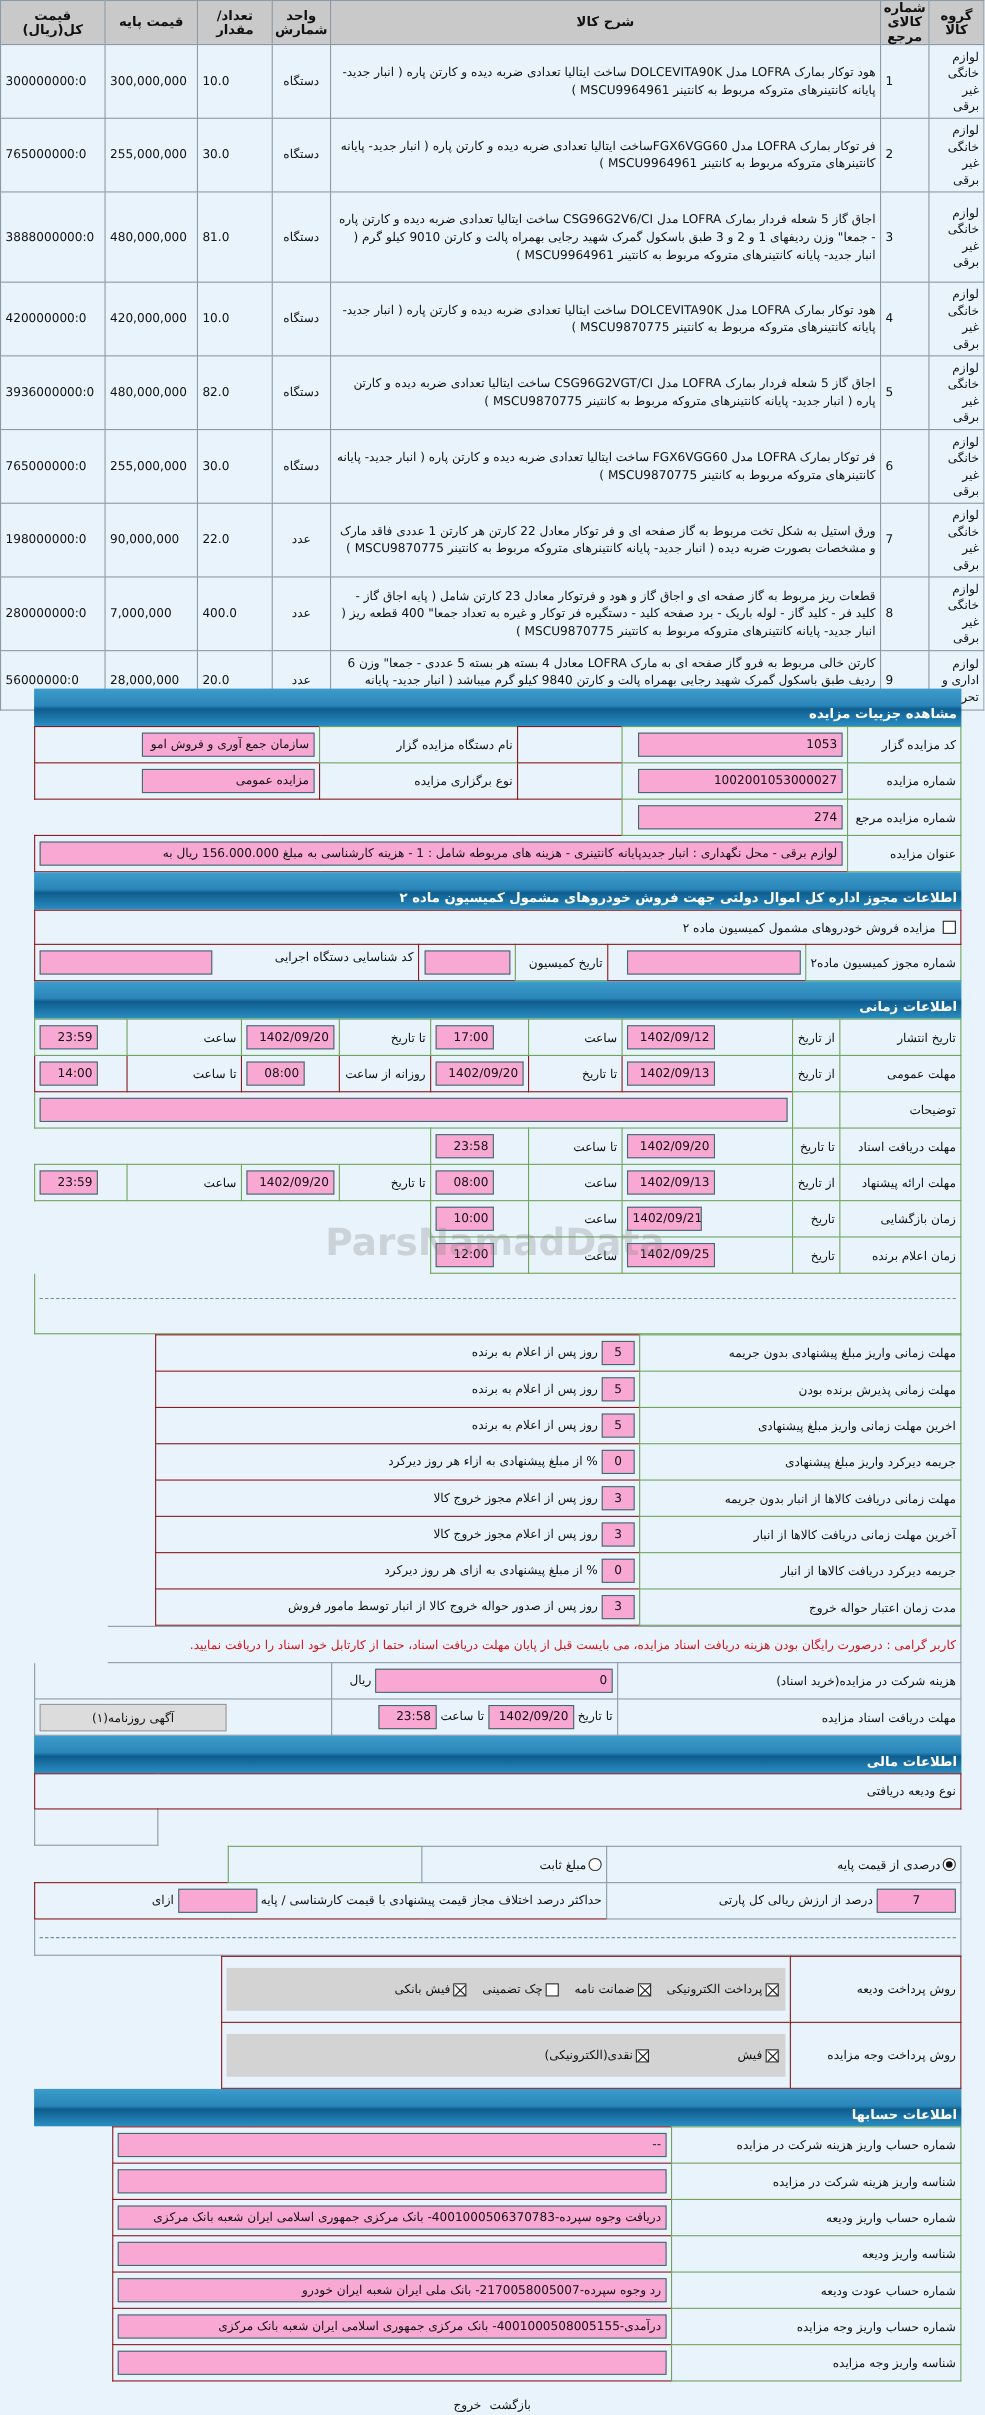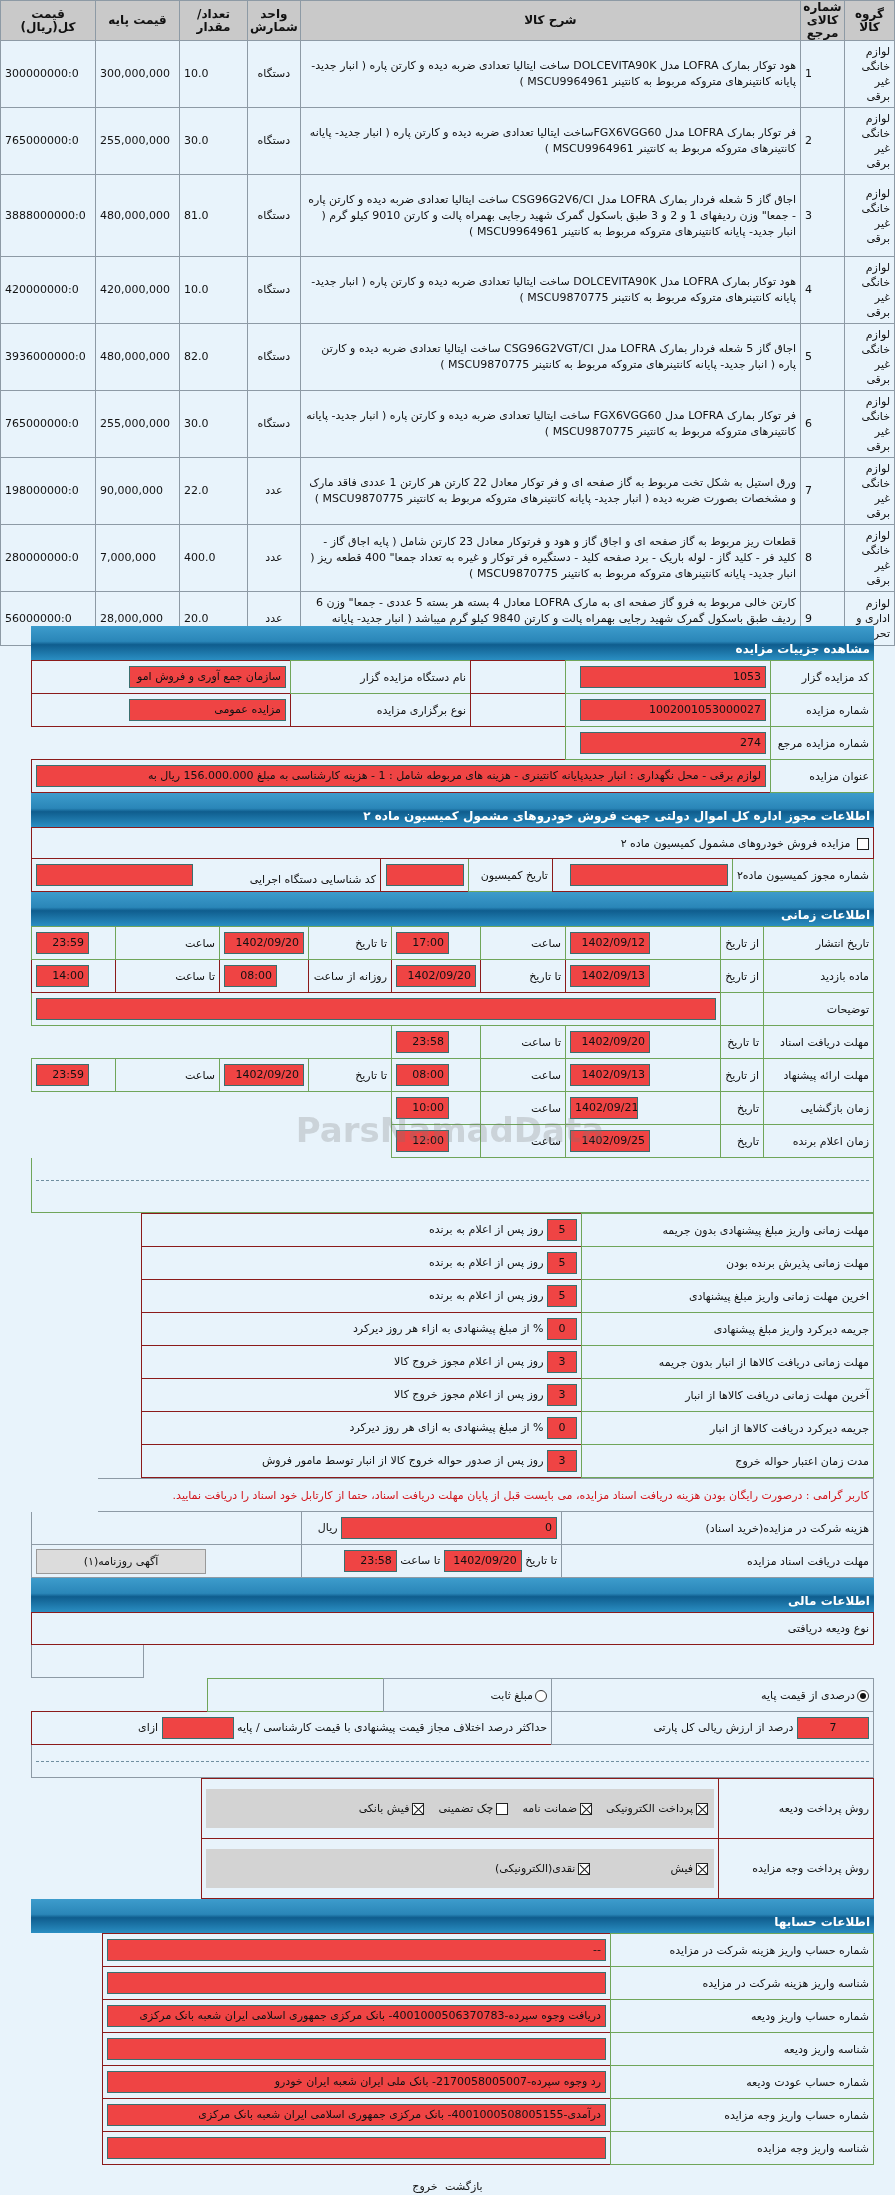--- a/index.html
+++ b/index.html
@@ -10,21 +10,21 @@
   .items td.c { text-align: center; }
   .items td.l { text-align: left; direction: ltr; }
   .items td.grp { width: 50px; font-size: 11px; line-height: 15px; }
   .items td.num { width: 40px; text-align: left; direction: ltr; }
   .items td.desc { text-align: right; }
   .wrap { position: absolute; left: 31px; width: 843px; }
   .sec-head { height: 34px; background: linear-gradient(to bottom, #3d9ccc 0%, #2a86b8 45%, #0f5d8e 55%, #2a8ec2 100%); color: #fff; font-weight: bold; font-size: 12px; padding: 16px 4px 0 0; }
   table.f { width: 100%; border-collapse: collapse; }
   table.f td { border: 1px solid #6fa55a; padding: 0 4px; height: 33px; font-size: 11px; vertical-align: middle; }
   table.f td.r { border-color: #8b1a1a; }
-  .inp { display: inline-block; background: #ef4444; border: 1px solid #3a6f6f; height: 22px; line-height: 20px; padding: 0 4px; font-size: 11px; direction: ltr; text-align: right; vertical-align: middle; overflow: hidden; white-space: nowrap; }
+  .inp { display: inline-block; background: #f9a8d4; border: 1px solid #3a6f6f; height: 22px; line-height: 20px; padding: 0 4px; font-size: 11px; direction: ltr; text-align: right; vertical-align: middle; overflow: hidden; white-space: nowrap; }
   .inp.rtl { direction: rtl; }
   .lbl { white-space: nowrap; }
   .red { color: #d2141a; }
   .cb { display: inline-block; width: 12px; height: 12px; border: 1px solid #222; background: #fff; vertical-align: middle; position: relative; margin-left: 3px; }
   .cb.x::before, .cb.x::after { content: ""; position: absolute; left: 5px; top: -1px; width: 1px; height: 13px; background: #222; transform: rotate(45deg); }
   .cb.x::after { transform: rotate(-45deg); }
   .rad { display: inline-block; width: 12px; height: 12px; border: 1px solid #333; border-radius: 50%; background: #fff; vertical-align: middle; margin-left: 2px; position: relative; }
   .rad.on::after { content: ""; position: absolute; left: 2px; top: 2px; width: 6px; height: 6px; border-radius: 50%; background: #111; }
   .graybox { background: #d3d3d3; height: 39px; display: flex; align-items: center; gap: 14px; padding: 0 6px; }
   .btn { display: inline-block; background: #dcdcdc; border: 1px solid #999; height: 25px; line-height: 23px; width: 170px; text-align: center; font-size: 11px; }
@@ -171,21 +171,21 @@
         <span class="cb"></span>
         <span>مزایده فروش خودروهای مشمول کمیسیون ماده ۲</span>
       </td>
     </tr>
     <tr>
       <td style="width:103px" class="lbl">شماره مجوز کمیسیون ماده۲</td>
       <td style="width:180px" class="r"><span class="inp" style="width:158px"></span></td>
       <td style="width:84px" class="lbl">تاریخ کمیسیون</td>
       <td style="width:88px" class="r"><span class="inp" style="width:78px"></span></td>
       <td class="r">
-        <div style="display:flex;justify-content:space-between;align-items:flex-end">
+        <div style="display:flex;justify-content:space-between;align-items:flex-start">
           <span>کد شناسایی دستگاه اجرایی</span>
           <span class="inp" style="width:157px"></span>
         </div>
       </td>
     </tr>
   </tbody>
     </table>
 
   <div class="sec-head">اطلاعات زمانی</div>
   <table class="f">
@@ -203,21 +203,21 @@
       <td style="width:83px">تا تاریخ</td>
       <td style="width:88px">
             <span class="inp" style="width:80px;float:left">1402/09/20</span>
           </td>
       <td style="width:104px">ساعت</td>
       <td>
             <span class="inp" style="width:53px;float:left">23:59</span>
           </td>
     </tr>
     <tr>
-      <td>ماده بازدید</td>
+      <td>مهلت عمومی</td>
       <td>از تاریخ</td>
       <td class="r">
             <span class="inp" style="width:80px;float:left">1402/09/13</span>
           </td>
       <td class="r">تا تاریخ</td>
       <td class="r">
             <span class="inp" style="width:80px;float:left">1402/09/20</span>
           </td>
       <td class="r">روزانه از ساعت</td>
       <td class="r">

